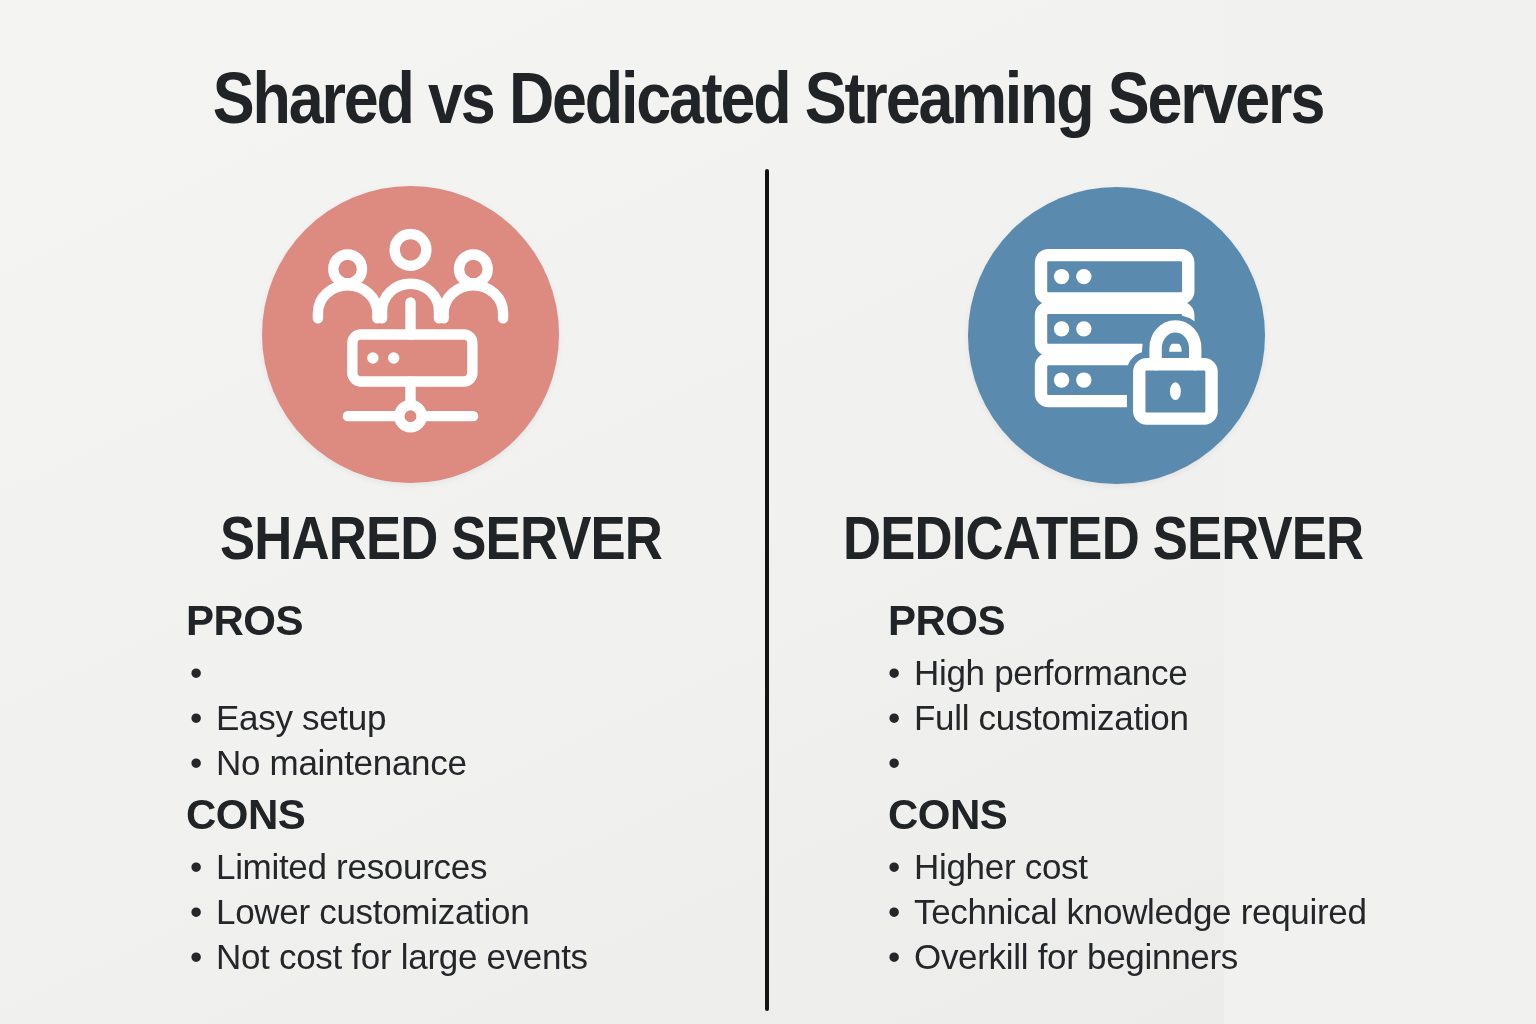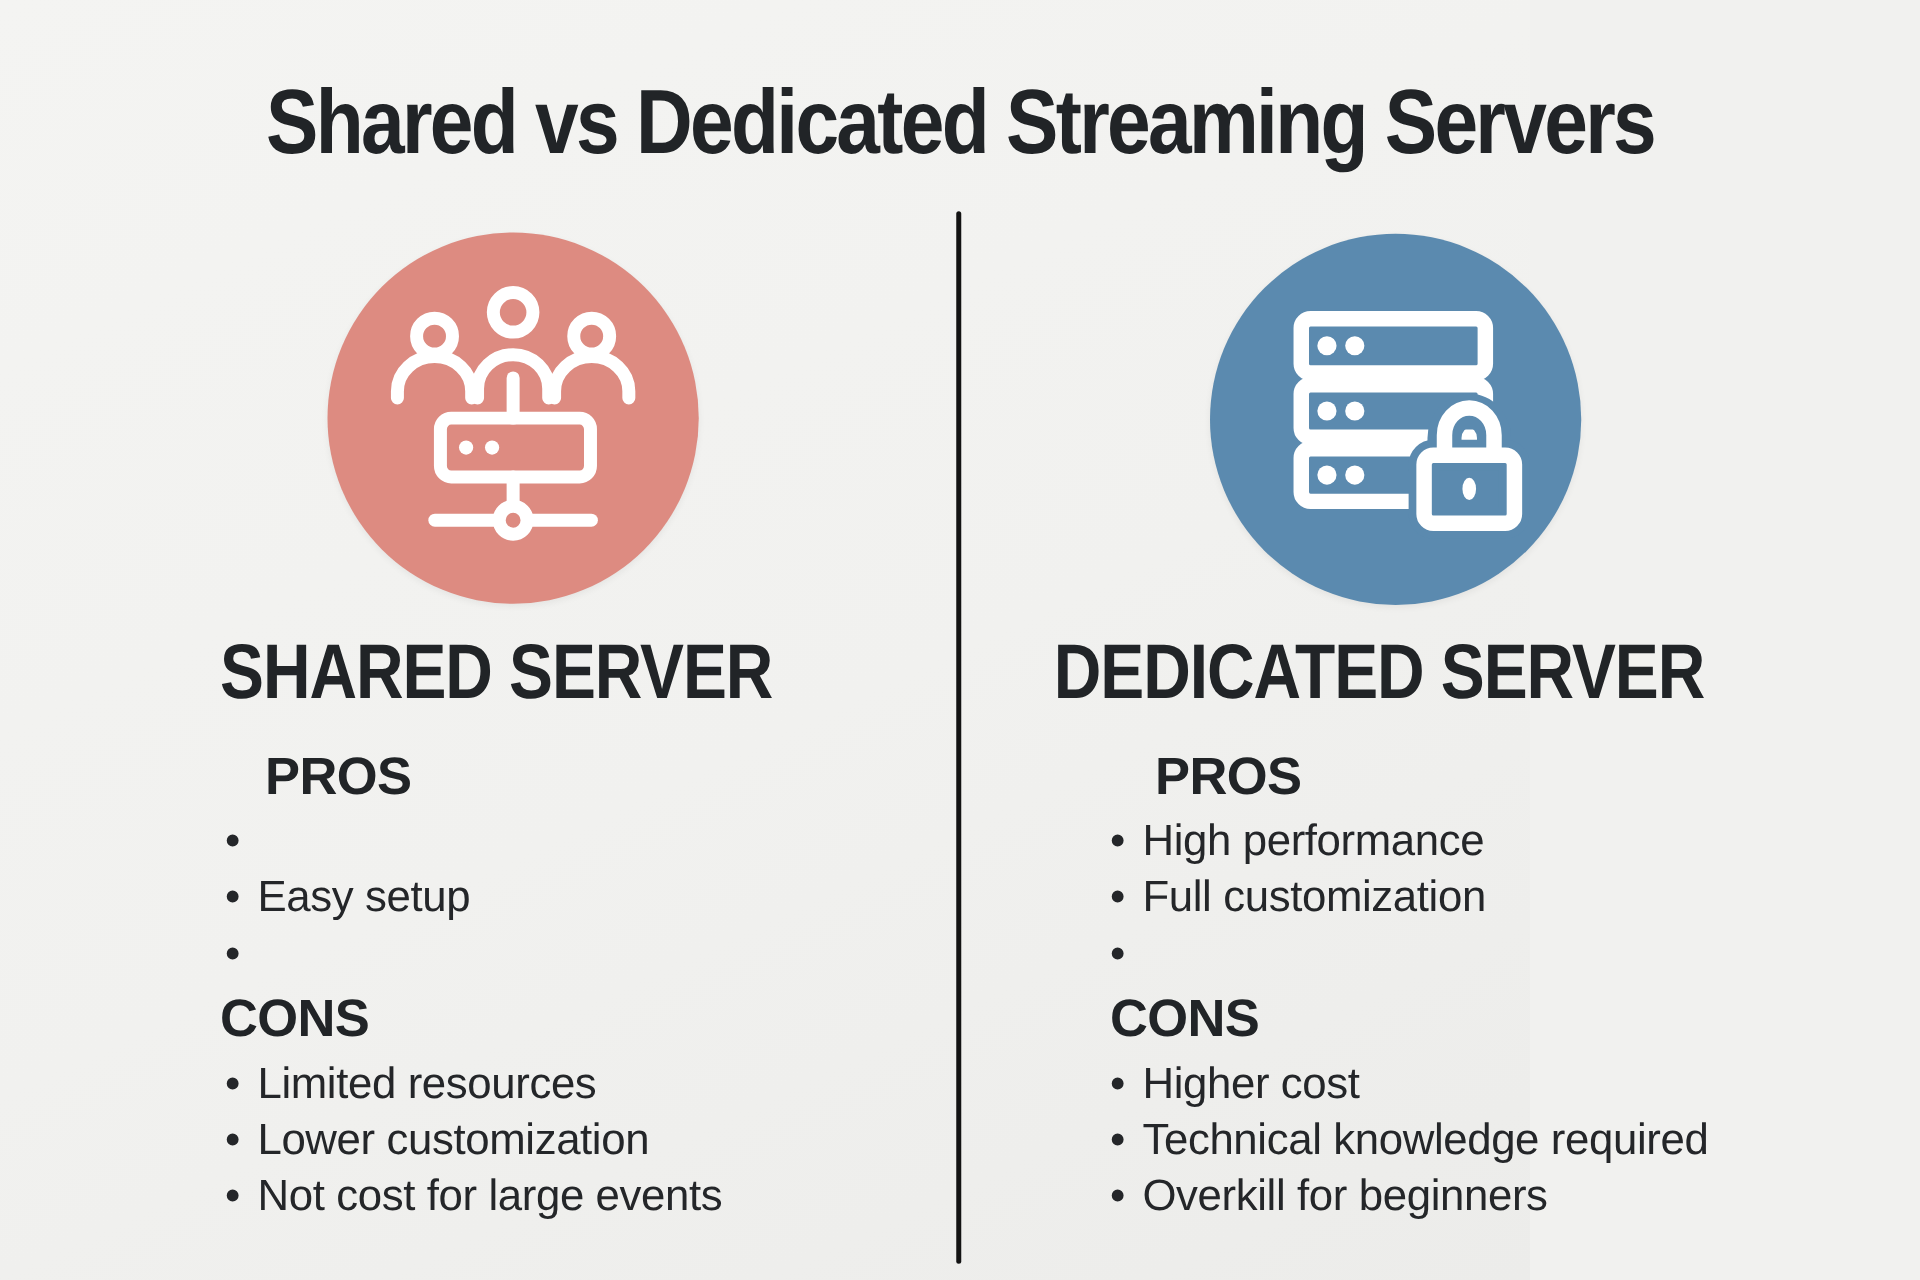--- a/index.html
+++ b/index.html
@@ -27,34 +27,34 @@
   .circle{
     position:absolute;width:297px;height:297px;border-radius:50%;
     display:flex;align-items:center;justify-content:center;
     box-shadow:0 2px 6px rgba(0,0,0,0.06);
   }
   .circle.shared{left:262px;top:186px;background:#DD8B81;}
   .circle.dedicated{left:968px;top:187px;background:#5B8AAF;}
   .circle svg{width:297px;height:297px;display:block;}
 
   .col{position:absolute;top:506px;}
-  .col.left{left:176px;width:600px;}
+  .col.left{left:186px;width:600px;text-align:center;}
   .col.right{left:843px;width:660px;}
   .col h2{
     margin:0;font-size:62px;line-height:64px;font-weight:700;
     letter-spacing:-1px;color:#212427;white-space:nowrap;
     transform:scaleX(0.85);transform-origin:left center;
   }
   .sub{position:absolute;left:0;}
   .col.right .sub{left:45px;}
   .label{
     margin:0;font-size:42px;line-height:46px;font-weight:700;
     color:#212427;letter-spacing:-0.5px;
   }
-  .pros-label{top:92px;margin-left:36px;}
+  .pros-label{top:92px;}
   .pros-list{top:144px;}
   .cons-label{top:286px;}
   .cons-list{top:338px;}
   ul.blist{list-style:none;margin:0;padding:0;}
   ul.blist li{
     display:flex;align-items:baseline;gap:14px;
     font-size:35px;line-height:45px;letter-spacing:-0.3px;
     color:#242629;white-space:nowrap;
   }
   .col.left ul.blist li{padding-left:4px;}
@@ -94,20 +94,21 @@
     <ul class="blist sub pros-list">
       <li>
         <span class="dot">•</span>
         </li>
       <li>
         <span class="dot">•</span>
         <span>Easy setup</span>
         </li>
       <li>
         <span class="dot">•</span>
+        <span>No maintenance</span>
         </li>
     </ul>
 
     <h3 class="label sub cons-label">CONS</h3>
     <ul class="blist sub cons-list">
       <li>
         <span class="dot">•</span>
         <span>Limited resources</span>
         </li>
       <li>

